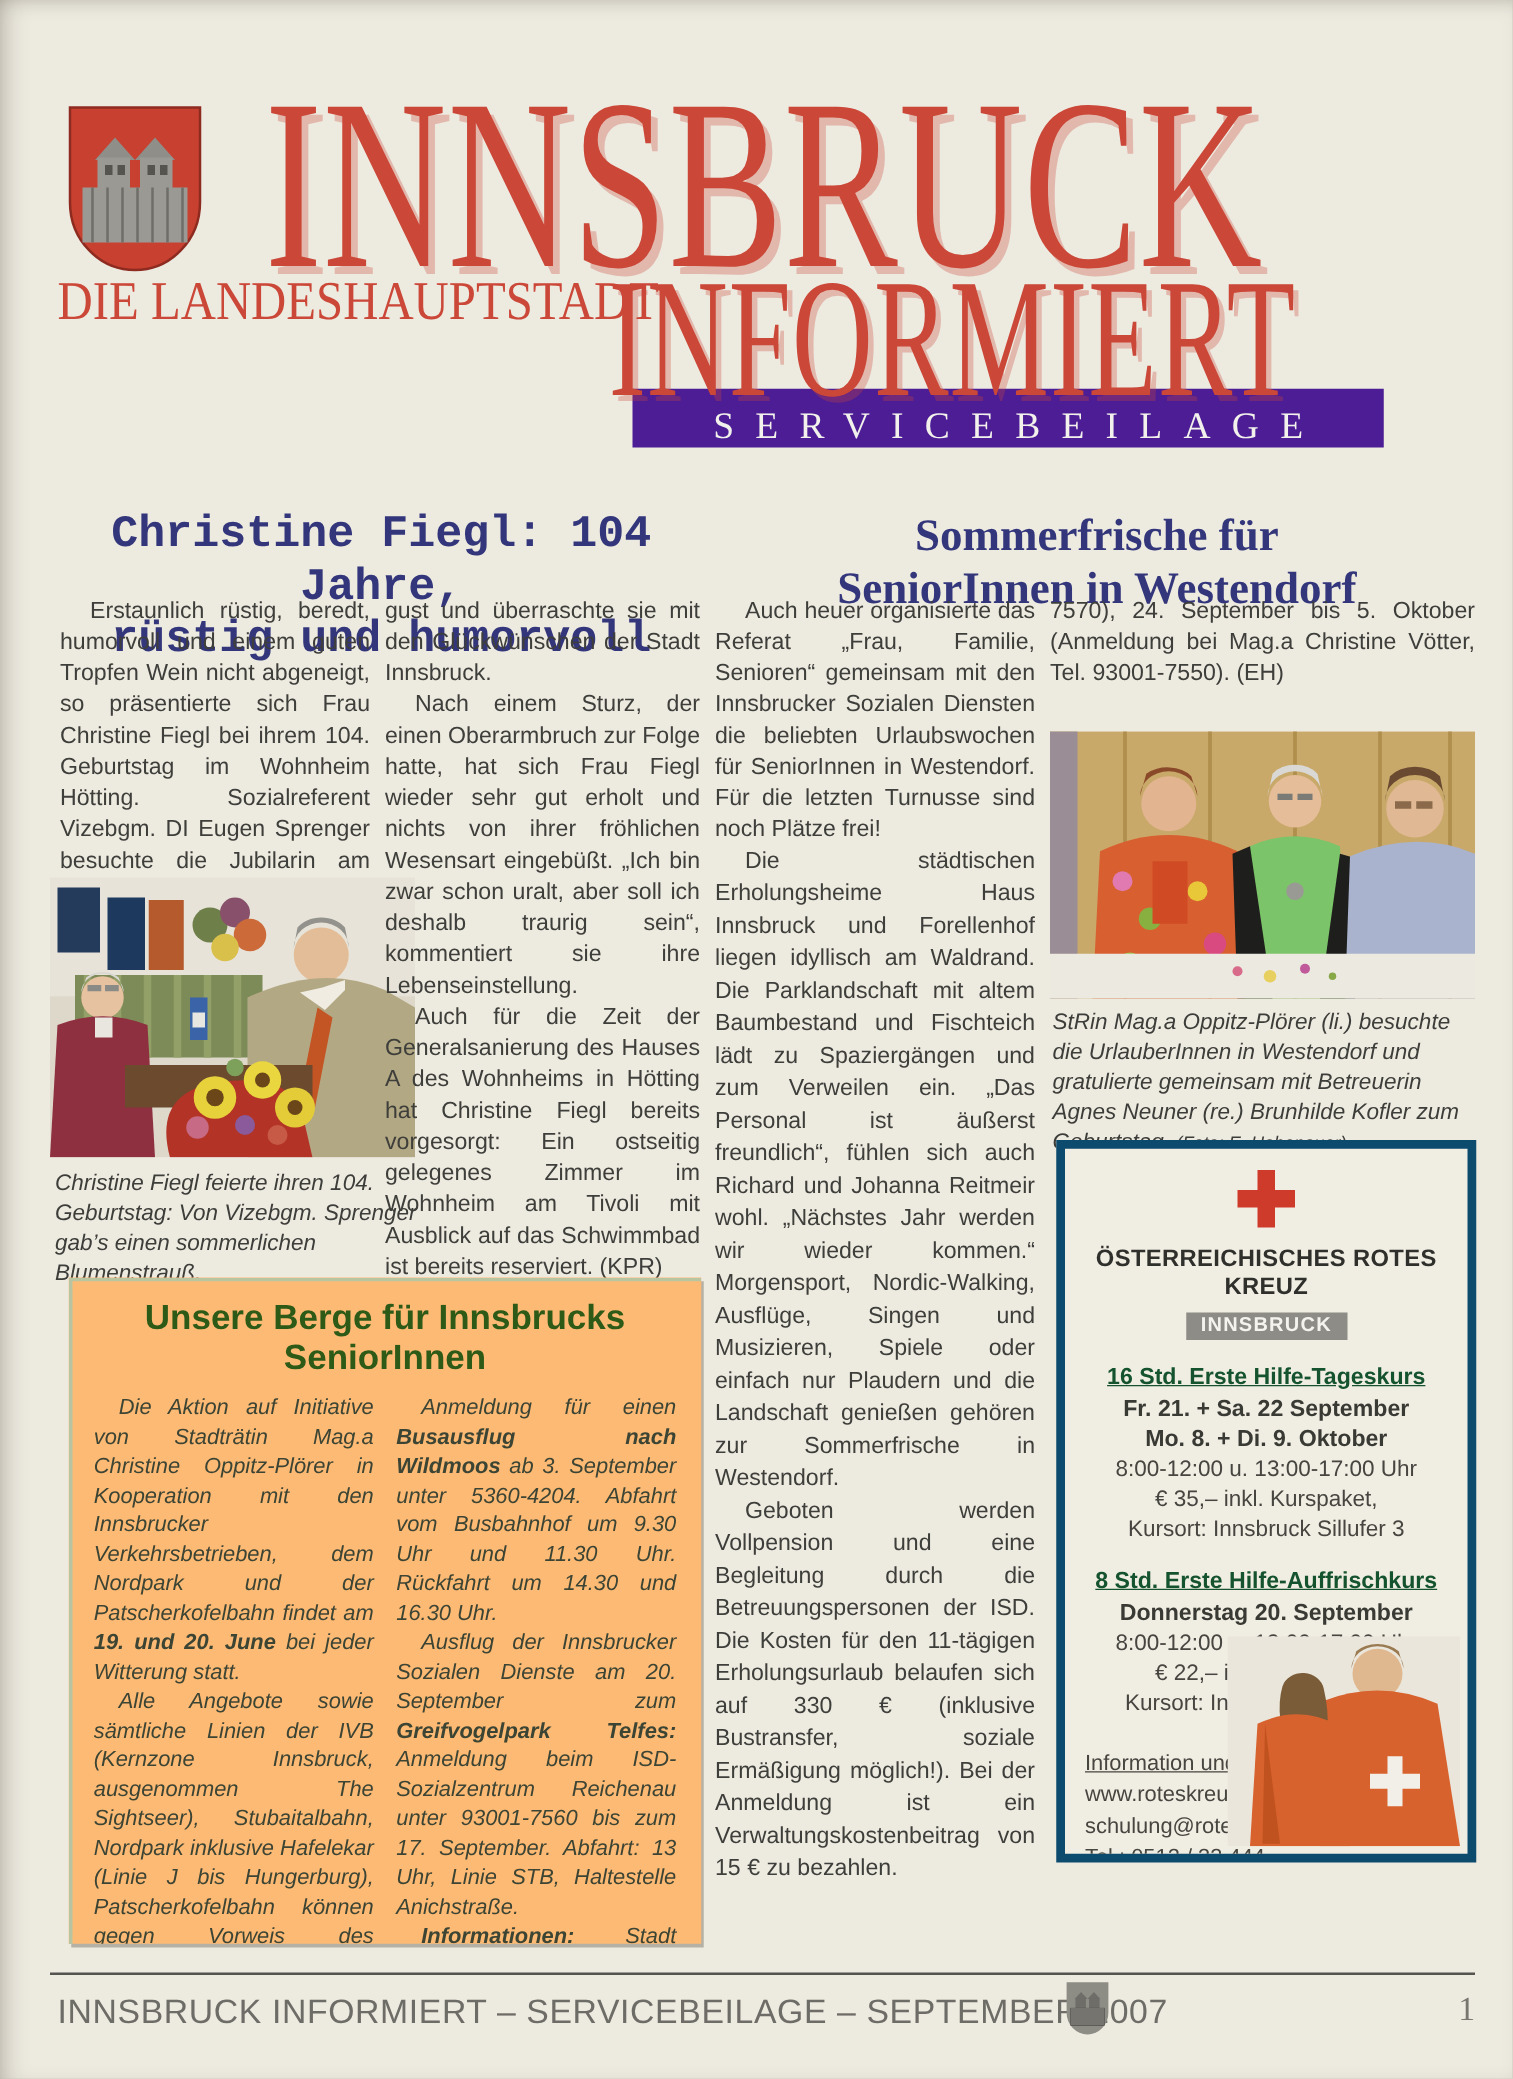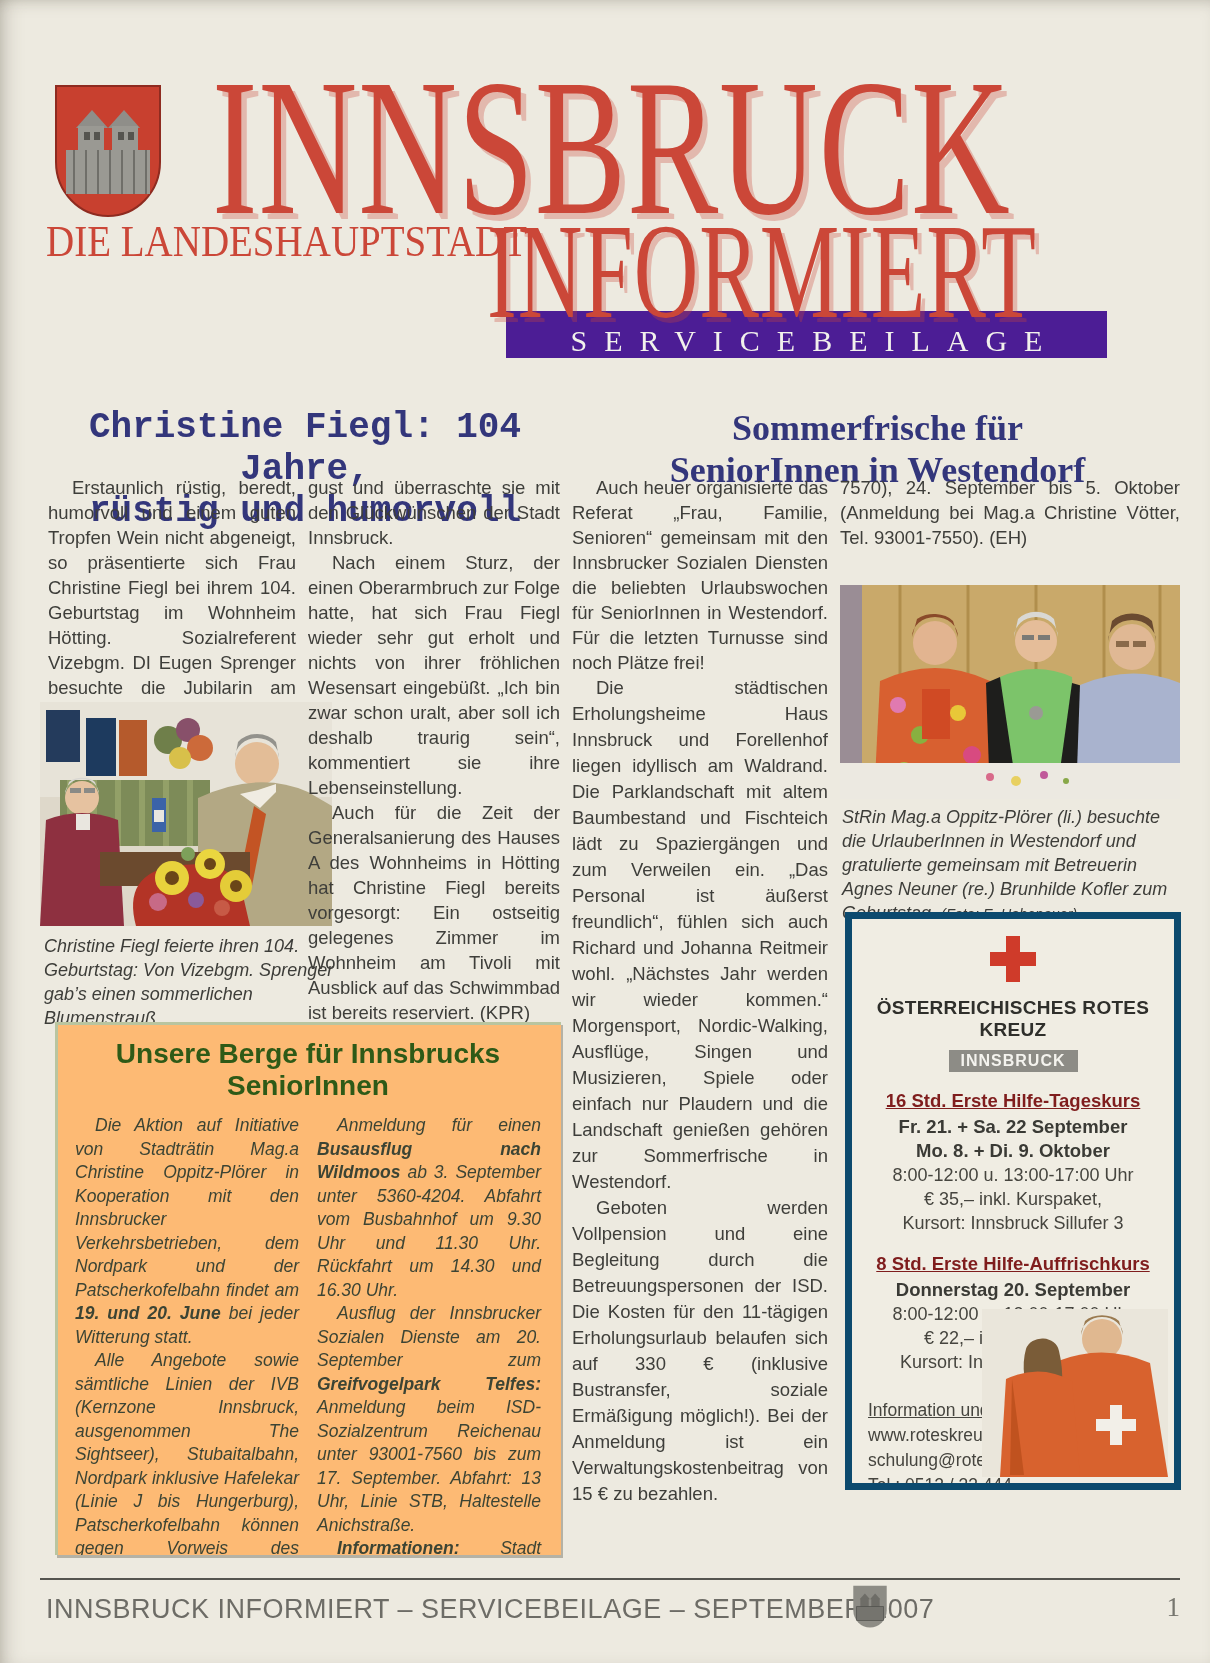--- a/index.html
+++ b/index.html
@@ -45,21 +45,21 @@
   .green-cols .gcol{flex:1;}
   .gcol p{margin:0;text-indent:20px;text-align:justify;font-style:italic;
     font-size:17.5px;line-height:23.5px;color:#3c4434;}
 
   
   .rcbox{left:845px;top:912px;width:336px;height:578px;border:7px solid #0c4a6e;background:#f0ede3;
     text-align:center;padding-top:16px;overflow:hidden;}
   .rc-org{font-size:19px;font-weight:bold;letter-spacing:.3px;color:#2f2f2b;margin-top:12px;}
   .rc-badge{display:inline-block;background:#8d8c86;color:#f4f3ee;font-weight:bold;
     font-size:16px;letter-spacing:1px;padding:2px 12px;margin-top:9px;}
-  .rc-course-title{color:#7f1d1d;font-weight:bold;font-size:18.5px;text-decoration:underline;margin:18px 0 3px 0;}
+  .rc-course-title{color:#14532d;font-weight:bold;font-size:18.5px;text-decoration:underline;margin:18px 0 3px 0;}
   .rc-line{font-size:18px;line-height:24px;color:#46453f;}
   .rc-line.b{font-weight:bold;color:#3a3a35;font-size:18.5px;}
   .rc-contact{text-align:left;margin:24px 0 0 16px;font-size:17.5px;line-height:25px;color:#46453f;}
   .rc-contact .t{text-decoration:underline;}
   .rc-photo{position:absolute;right:6px;bottom:6px;width:186px;height:168px;z-index:1;}
 
   
   .footer-rule{left:40px;top:1578px;width:1140px;border-top:2px solid #55544f;}
   .footer-text{left:46px;top:1594px;font-size:27px;color:#6d6c66;letter-spacing:.5px;white-space:nowrap;}
   .footer-logo{left:852px;top:1585px;width:36px;height:50px;}

